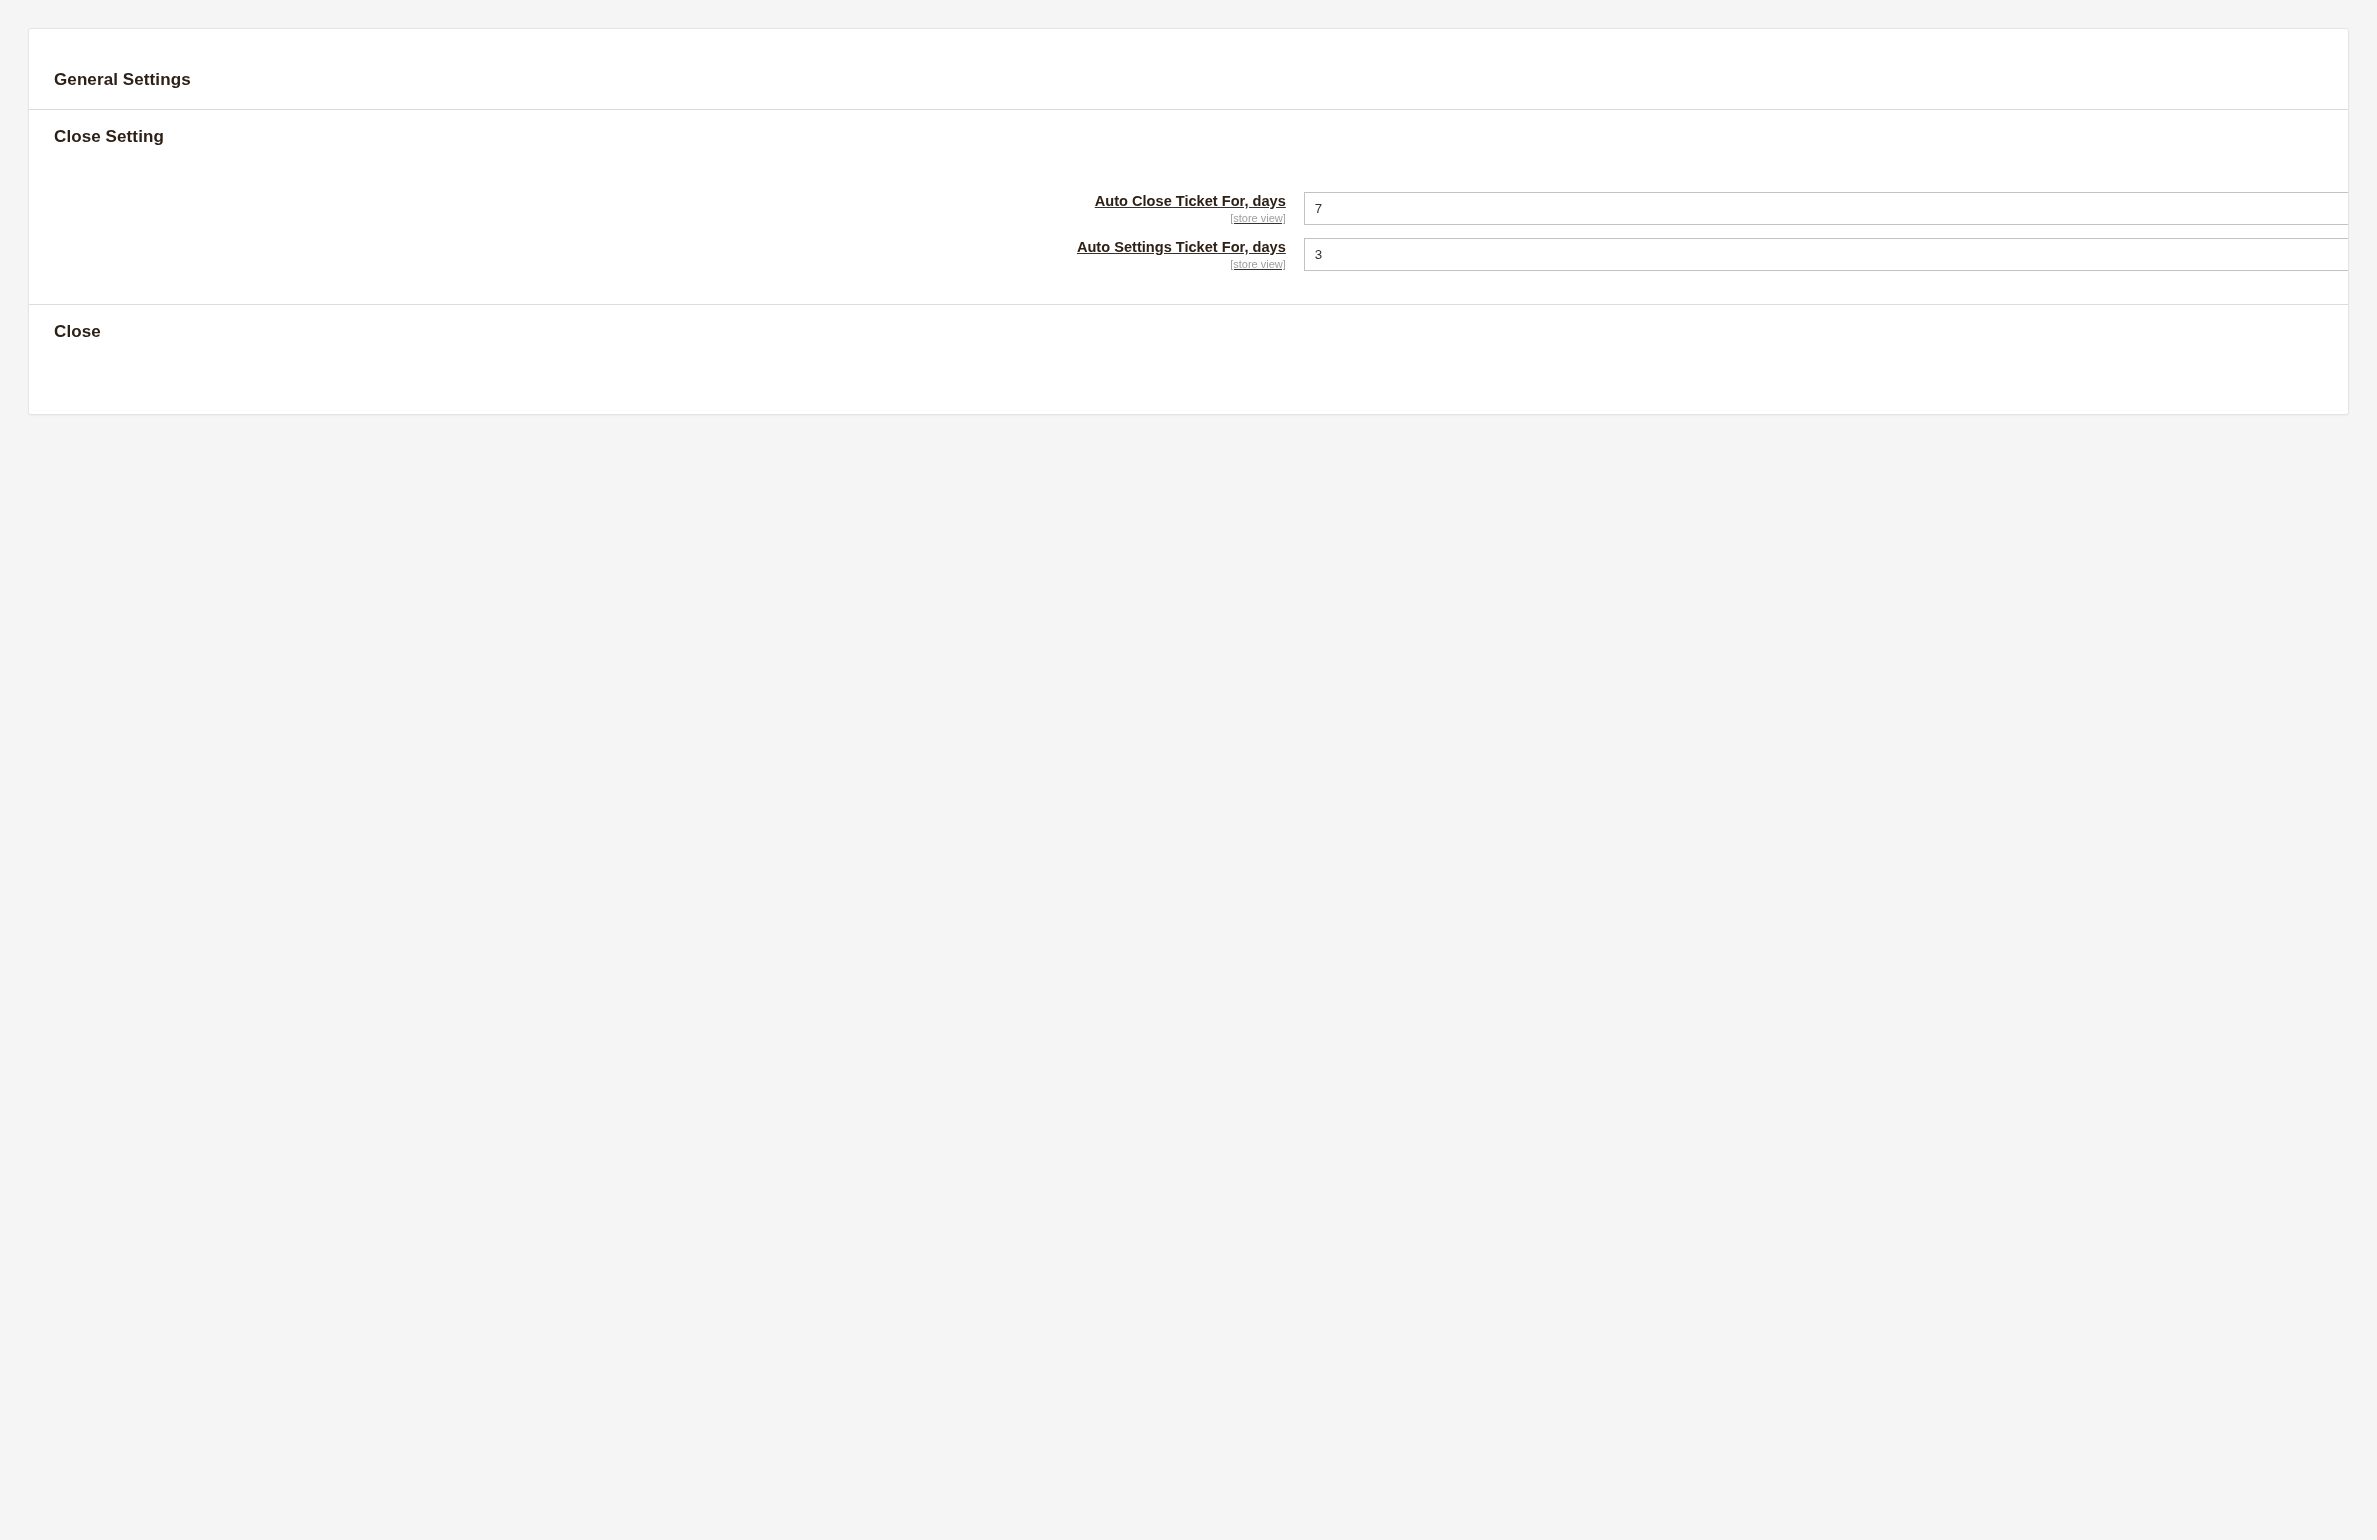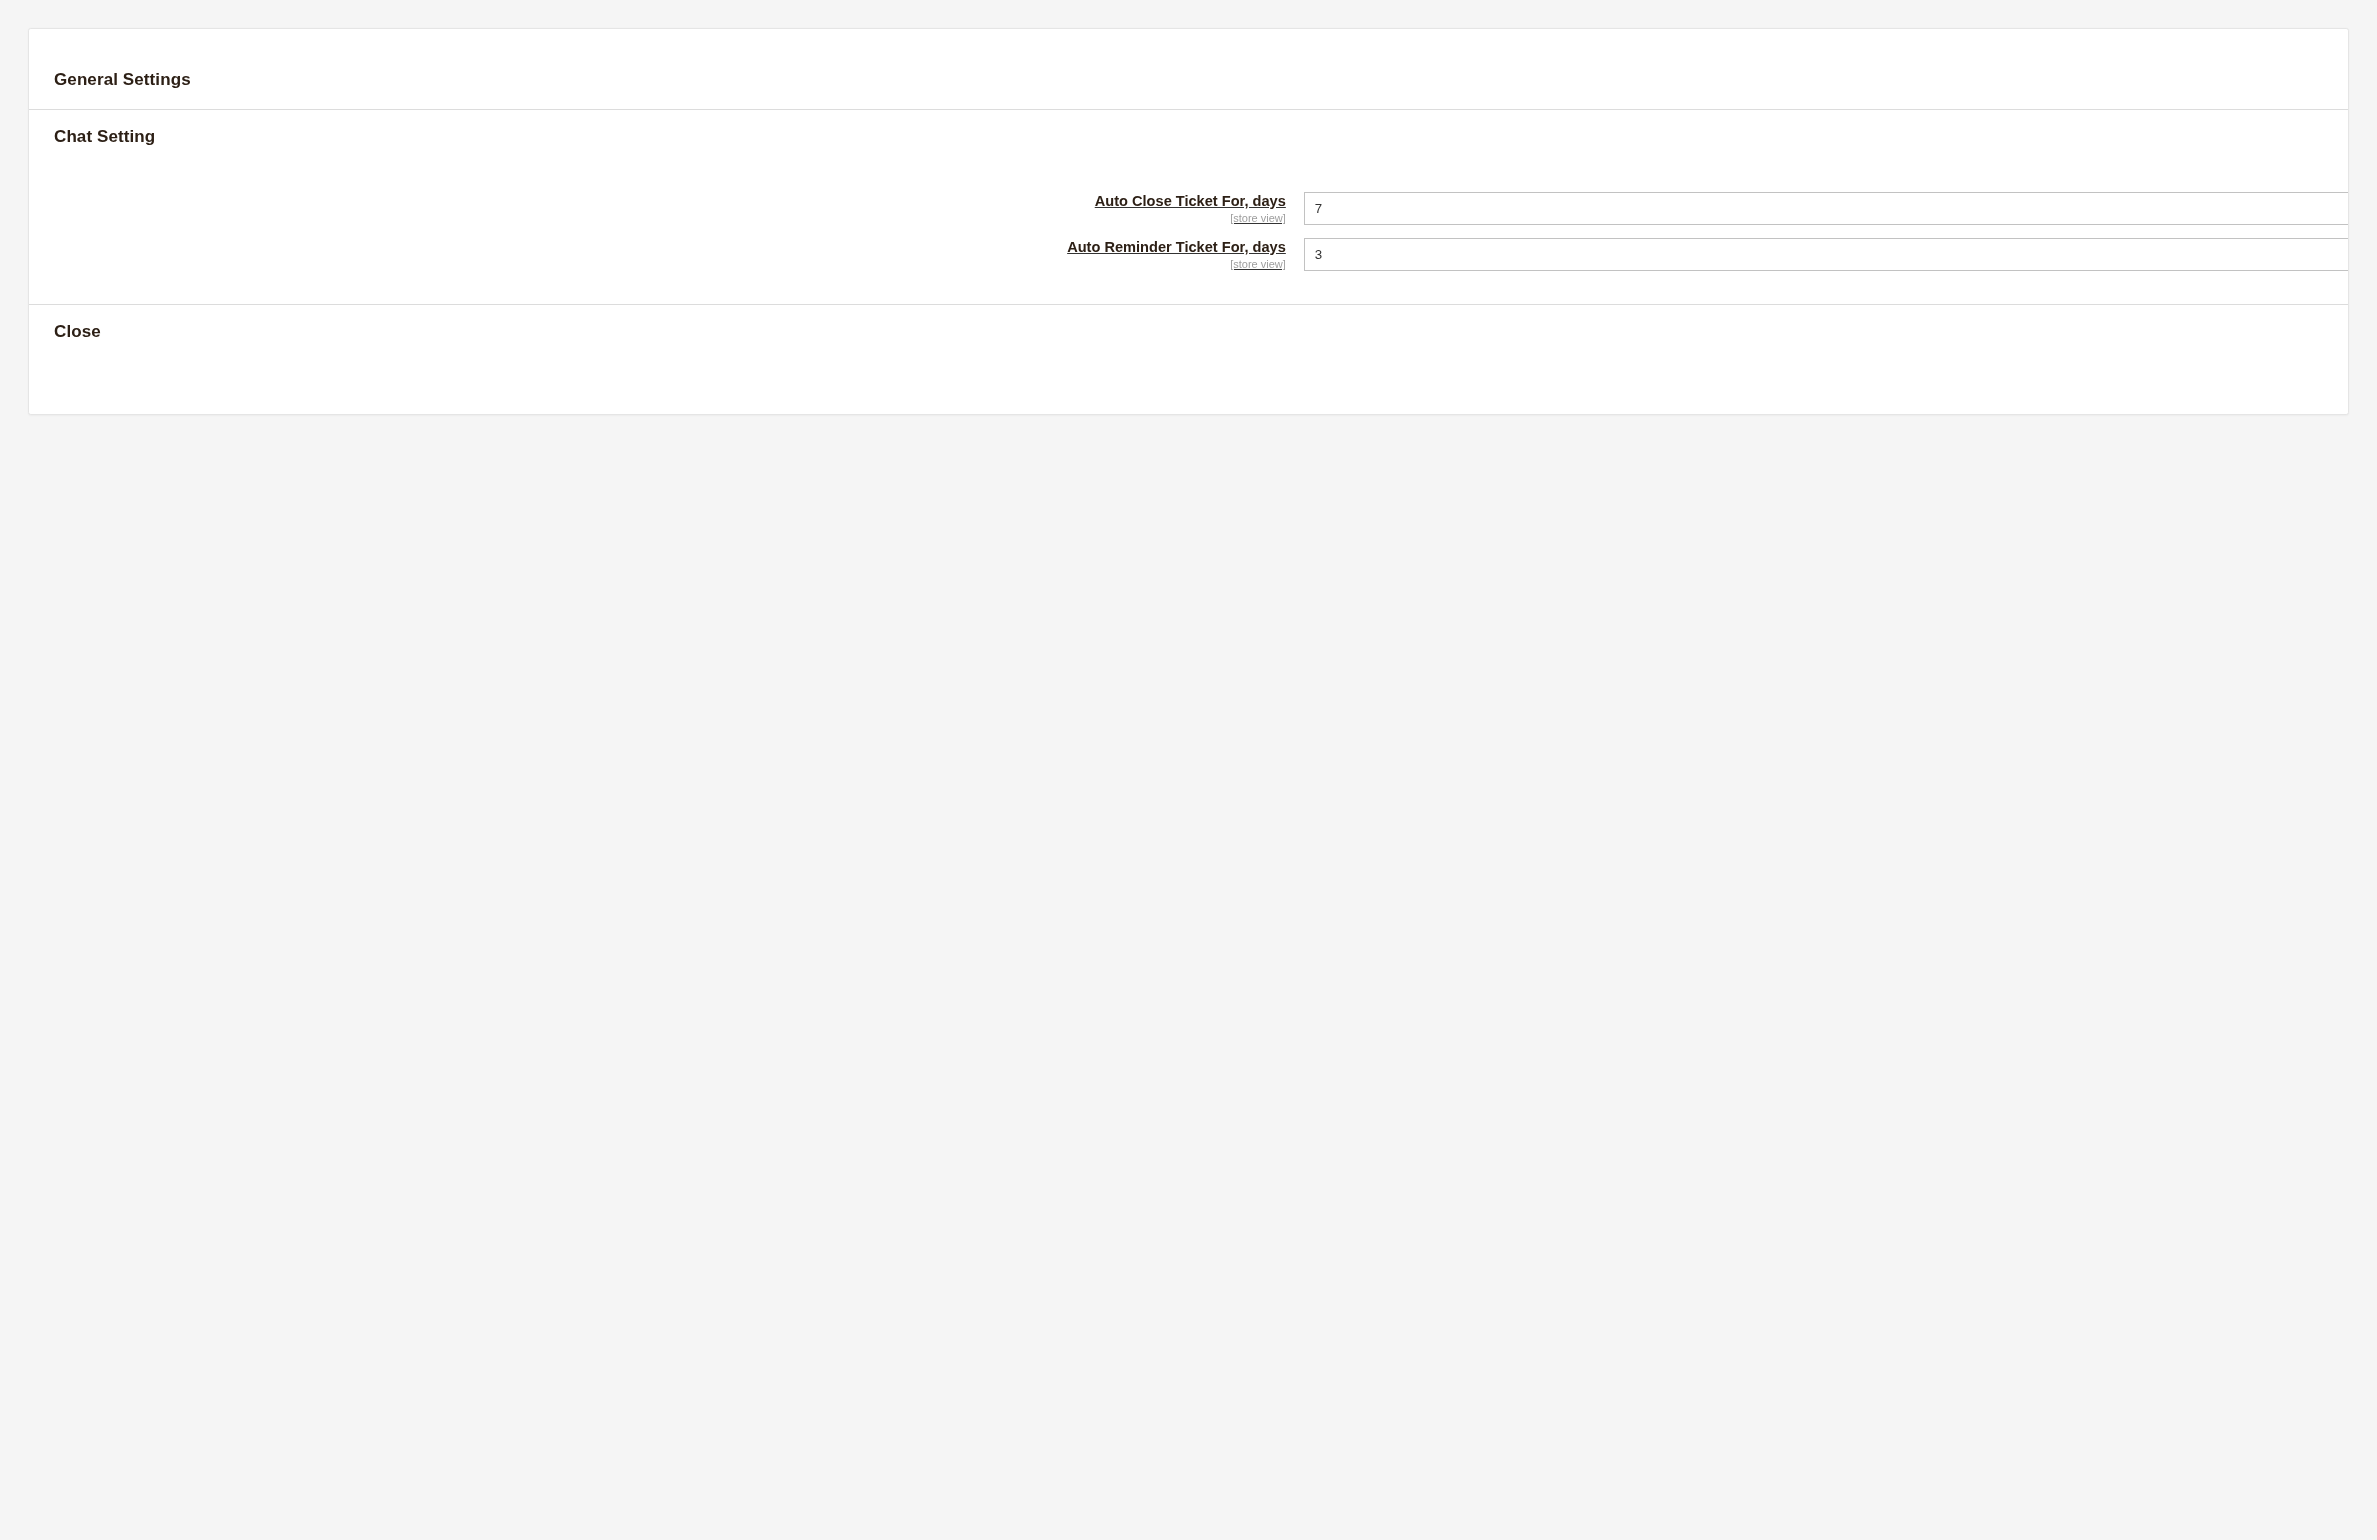--- a/index.html
+++ b/index.html
@@ -105,38 +105,38 @@
   }
 </style>
 </head>
 <body>
 
 <div class="stage">
   <div class="panel">
 
     <div class="section-header">General Settings</div>
 
-    <div class="section-header bordered">Chat Setting</div>
+    <div class="section-header bordered">Close Setting</div>
 
 
     <div class="section-body bordered-bottom">
 
       <div class="form-row">
         <div class="form-label-wrap">
           <span class="form-label">Auto Close Ticket For, days</span>
           <span class="form-scope">[store view]</span>
         </div>
         <div class="form-control-wrap">
           <input type="text" class="form-input" value="7" style="">
         </div>
       </div>
 
       <div class="form-row">
         <div class="form-label-wrap">
-          <span class="form-label">Auto Reminder Ticket For, days</span>
+          <span class="form-label">Auto Settings Ticket For, days</span>
           <span class="form-scope">[store view]</span>
         </div>
         <div class="form-control-wrap">
           <input type="text" class="form-input" value="3" style="">
         </div>
       </div>
 
     </div>
 
     <div class="section-header">Close</div>

